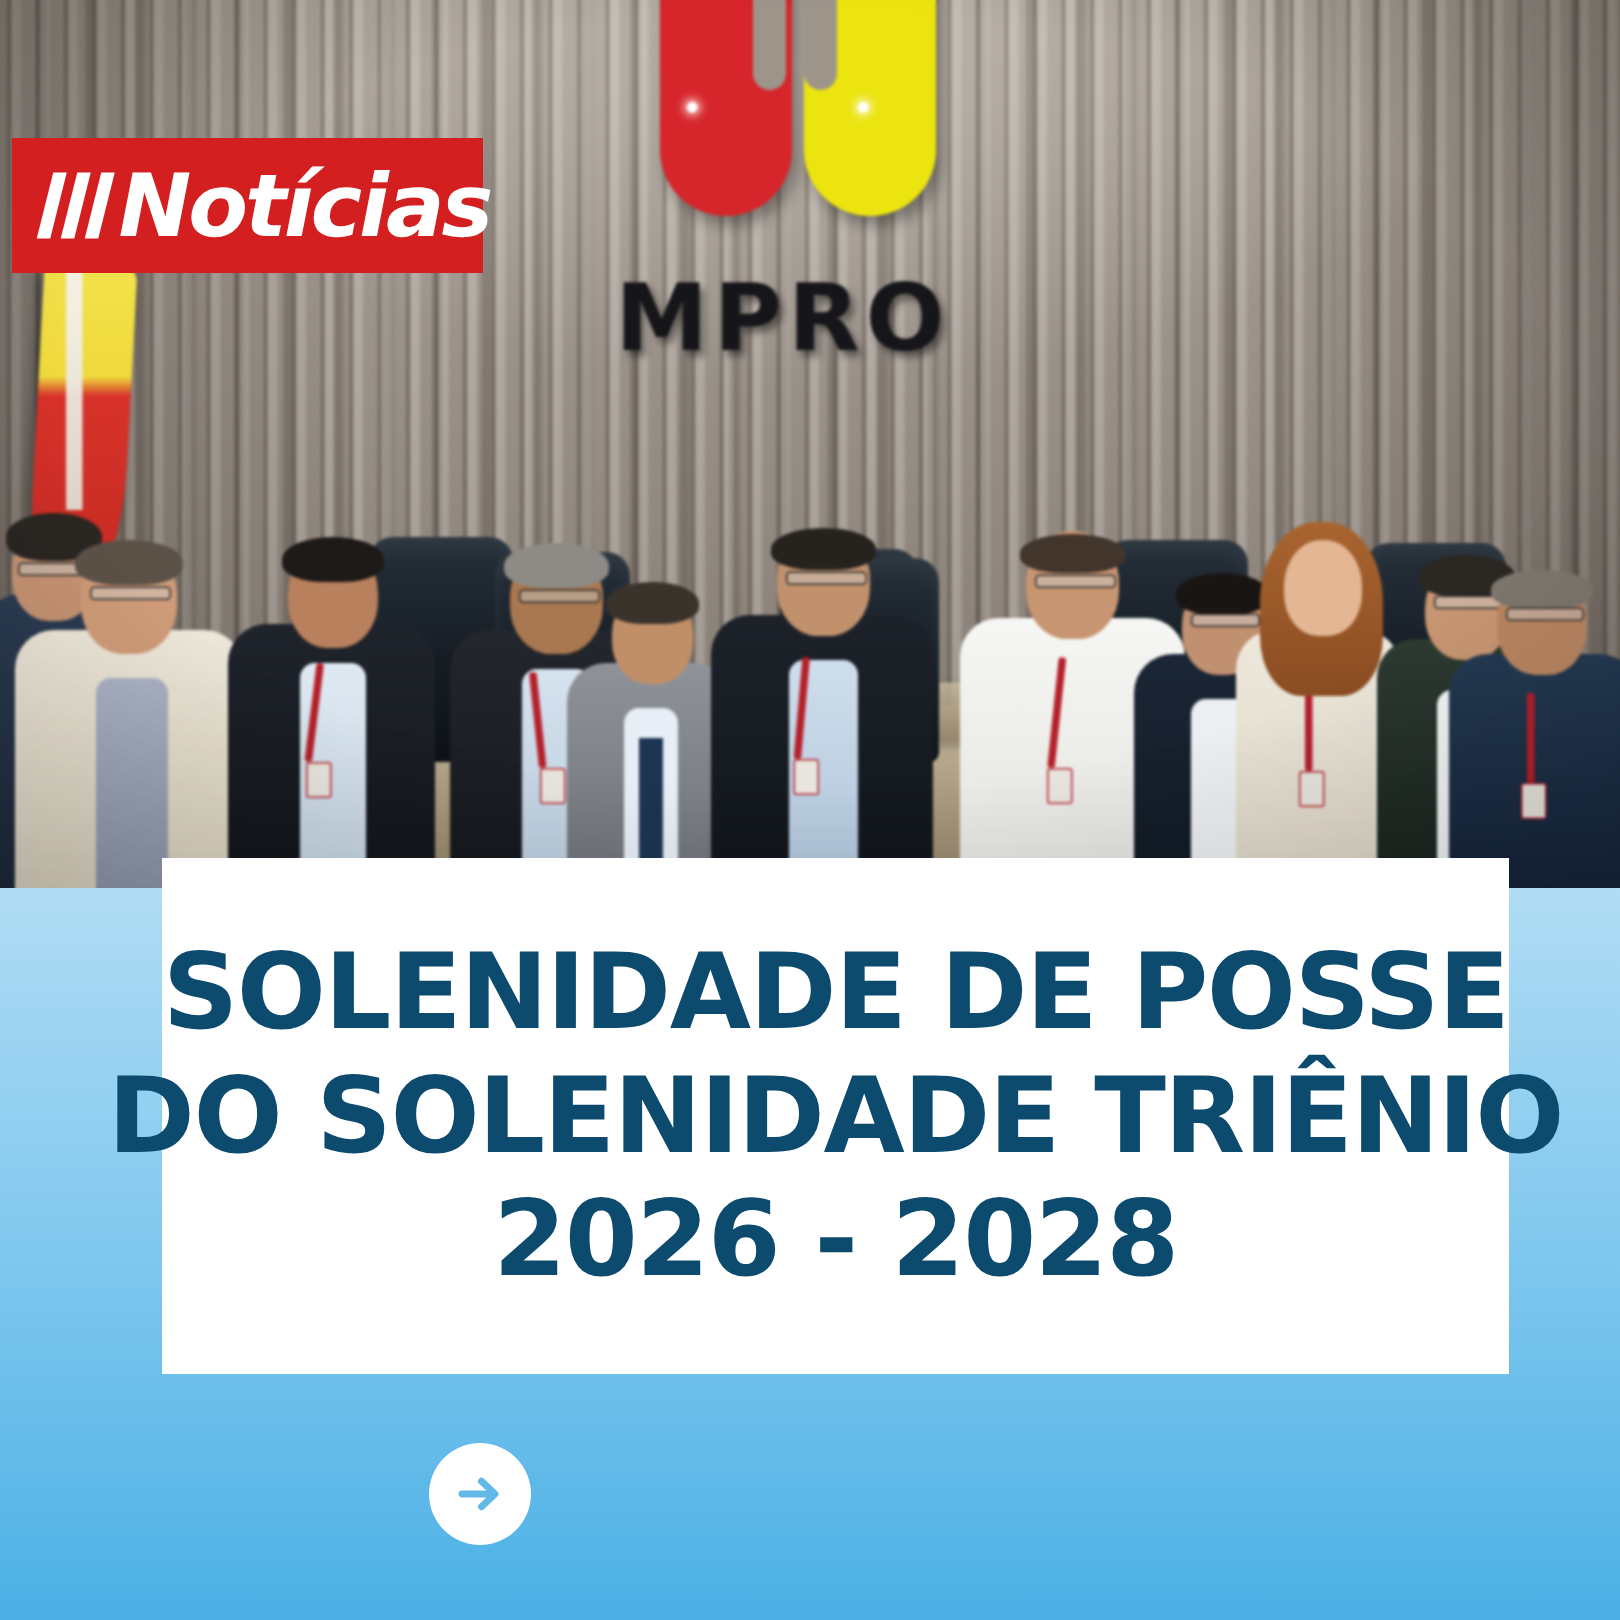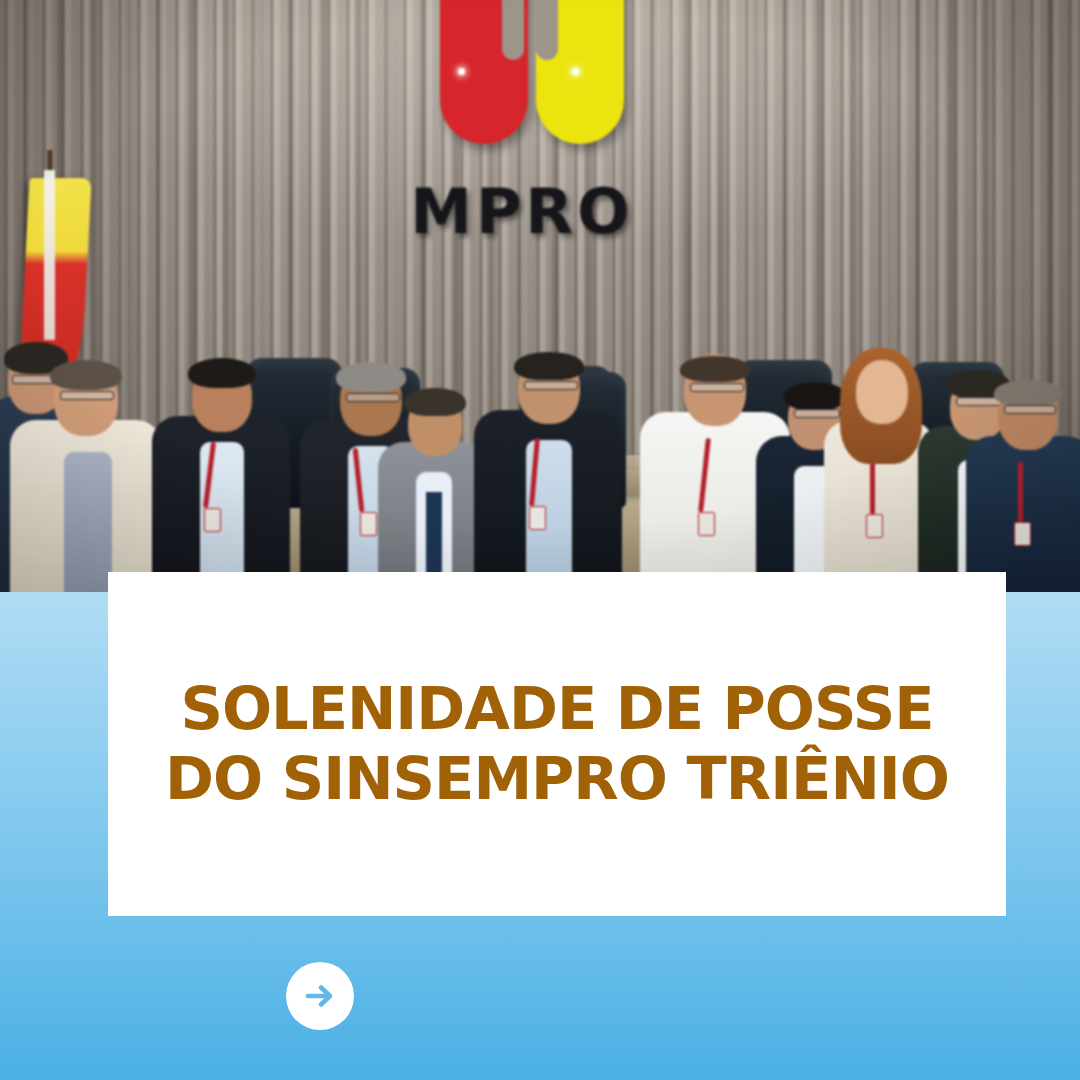--- a/index.html
+++ b/index.html
@@ -238,24 +238,24 @@
     left: 108px; top: 572px;
     width: 898px; height: 344px;
     background: #ffffff;
     z-index: 20;
     display: flex;
     flex-direction: column;
     align-items: center;
     justify-content: center;
   }
   .title-line {
-    color: #a16207;
+    color: #0c4a6e;
     font-family: "DejaVu Sans", sans-serif;
     font-weight: bold;
-    font-size: 59px;
+    font-size: 70px;
     line-height: 1.18;
     letter-spacing: -1px;
     text-align: center;
     white-space: nowrap;
   }
 
   
   #cta {
     position: absolute;
     left: 286px; top: 962px;
@@ -411,24 +411,33 @@
       <div class="badge-card" style="left:48px; bottom:46px;"></div>
       <div class="head" style="left:32px; bottom:142px; width:60px; height:70px; background:#b98561;"></div>
       <div class="hair" style="left:28px; bottom:186px; width:68px; height:26px; background:#7d766d;"></div>
       <div class="glasses" style="left:38px; bottom:178px; width:50px;"></div>
     </div>
 
     <div id="photo-blur"></div>
     <div id="photo-vignette"></div>
   </div>
 
+  <div id="noticias-badge">
+    <div id="noticias-bars">
+      <i></i>
+        <i></i>
+        <i></i>
+    </div>
+    <div id="noticias-text">Notícias</div>
+  </div>
 
   <div id="title-card">
     <div class="title-line">SOLENIDADE DE POSSE</div>
-    <div class="title-line">DO SINSEMPRO TRIÊNIO</div>
+    <div class="title-line">DO SOLENIDADE TRIÊNIO</div>
+    <div class="title-line">2026 - 2028</div>
   </div>
 
   <div id="cta">
     <div id="cta-arrow-btn">
       <svg width="40" height="40" viewBox="0 0 40 40" aria-hidden="true">
         <path d="M8 20 H29" stroke="#62b8e6" stroke-width="4.6" stroke-linecap="round" fill="none"></path>
         <path d="M21 11.5 L30 20 L21 28.5" stroke="#62b8e6" stroke-width="4.6" stroke-linecap="round" stroke-linejoin="round" fill="none"></path>
       </svg>
     </div>
   </div>

